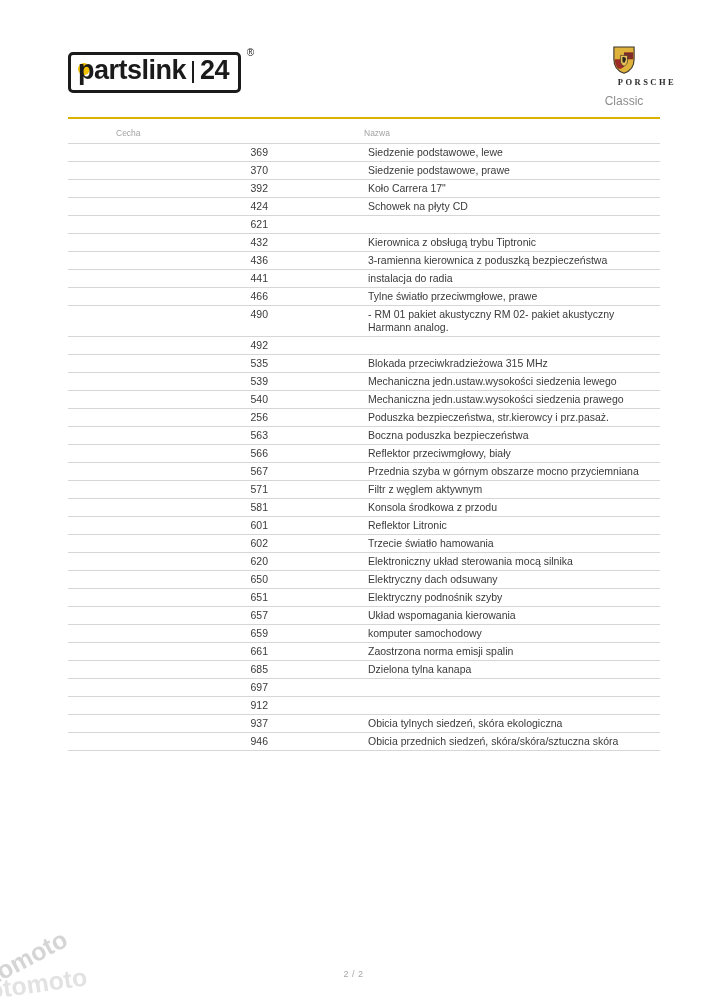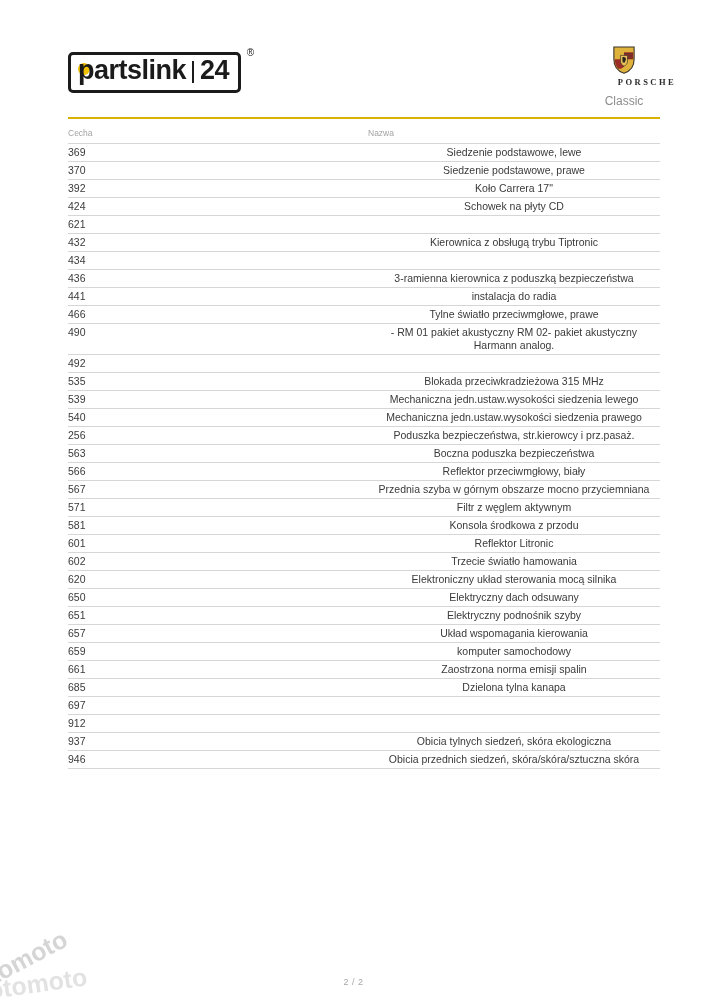--- a/index.html
+++ b/index.html
@@ -50,36 +50,36 @@
   .porsche-classic { font-size:12px; color:#8d8d8d; margin-top:7px; }
 
   .gold-rule {
     position:absolute; top:117px; left:68px; right:47px;
     height:2px; background:#ddb100;
   }
 
   
   .table { position:absolute; top:128px; left:68px; width:592px; font-size:10.5px; }
   .thead { display:flex; padding-bottom:5px; border-bottom:1px solid #d6d6d6; }
-  .thead .th { color:#a3a3a3; font-size:8.5px; }
+  .thead .th { color:#a3a3a3; font-size:8.5px;margin-left:48px; }
   .cell-code { width:200px; flex:0 0 200px; }
   .cell-name { margin-left:100px; width:292px; flex:0 0 292px; }
   .thead .cell-code { text-align:left; }
   .row {
     display:flex; align-items:flex-start;
     border-bottom:1px solid #d6d6d6;
     padding:2px 0 2px 0; min-height:12.5px;
     line-height:13px;
   }
-  .row .cell-code { text-align:left; color:#3a3a3a; }
-  .row .cell-name { color:#3a3a3a;text-align:center; }
+  .row .cell-code { text-align:right; color:#3a3a3a; }
+  .row .cell-name { color:#3a3a3a; }
 
   
   .footer {
-    position:absolute; bottom:12px; left:0; right:0;
+    position:absolute; bottom:20px; left:0; right:0;
     text-align:center; font-size:9px; color:#a8a8a8; letter-spacing:0.5px;
   }
 </style>
 </head>
 <body>
 
 <div class="page">
 
   <div class="wm wm-bottom">
     <span class="wm-a">otomoto</span>
@@ -142,24 +142,20 @@
   <div class="row">
     <div class="cell-code">621</div>
     <div class="cell-name"></div>
   </div>
 
   <div class="row">
     <div class="cell-code">432</div>
     <div class="cell-name">Kierownica z obsługą trybu Tiptronic</div>
   </div>
 
-  <div class="row">
-    <div class="cell-code">434</div>
-    <div class="cell-name"></div>
-  </div>
 
   <div class="row">
     <div class="cell-code">436</div>
     <div class="cell-name">3-ramienna kierownica z poduszką bezpieczeństwa</div>
   </div>
 
   <div class="row">
     <div class="cell-code">441</div>
     <div class="cell-name">instalacja do radia</div>
   </div>

